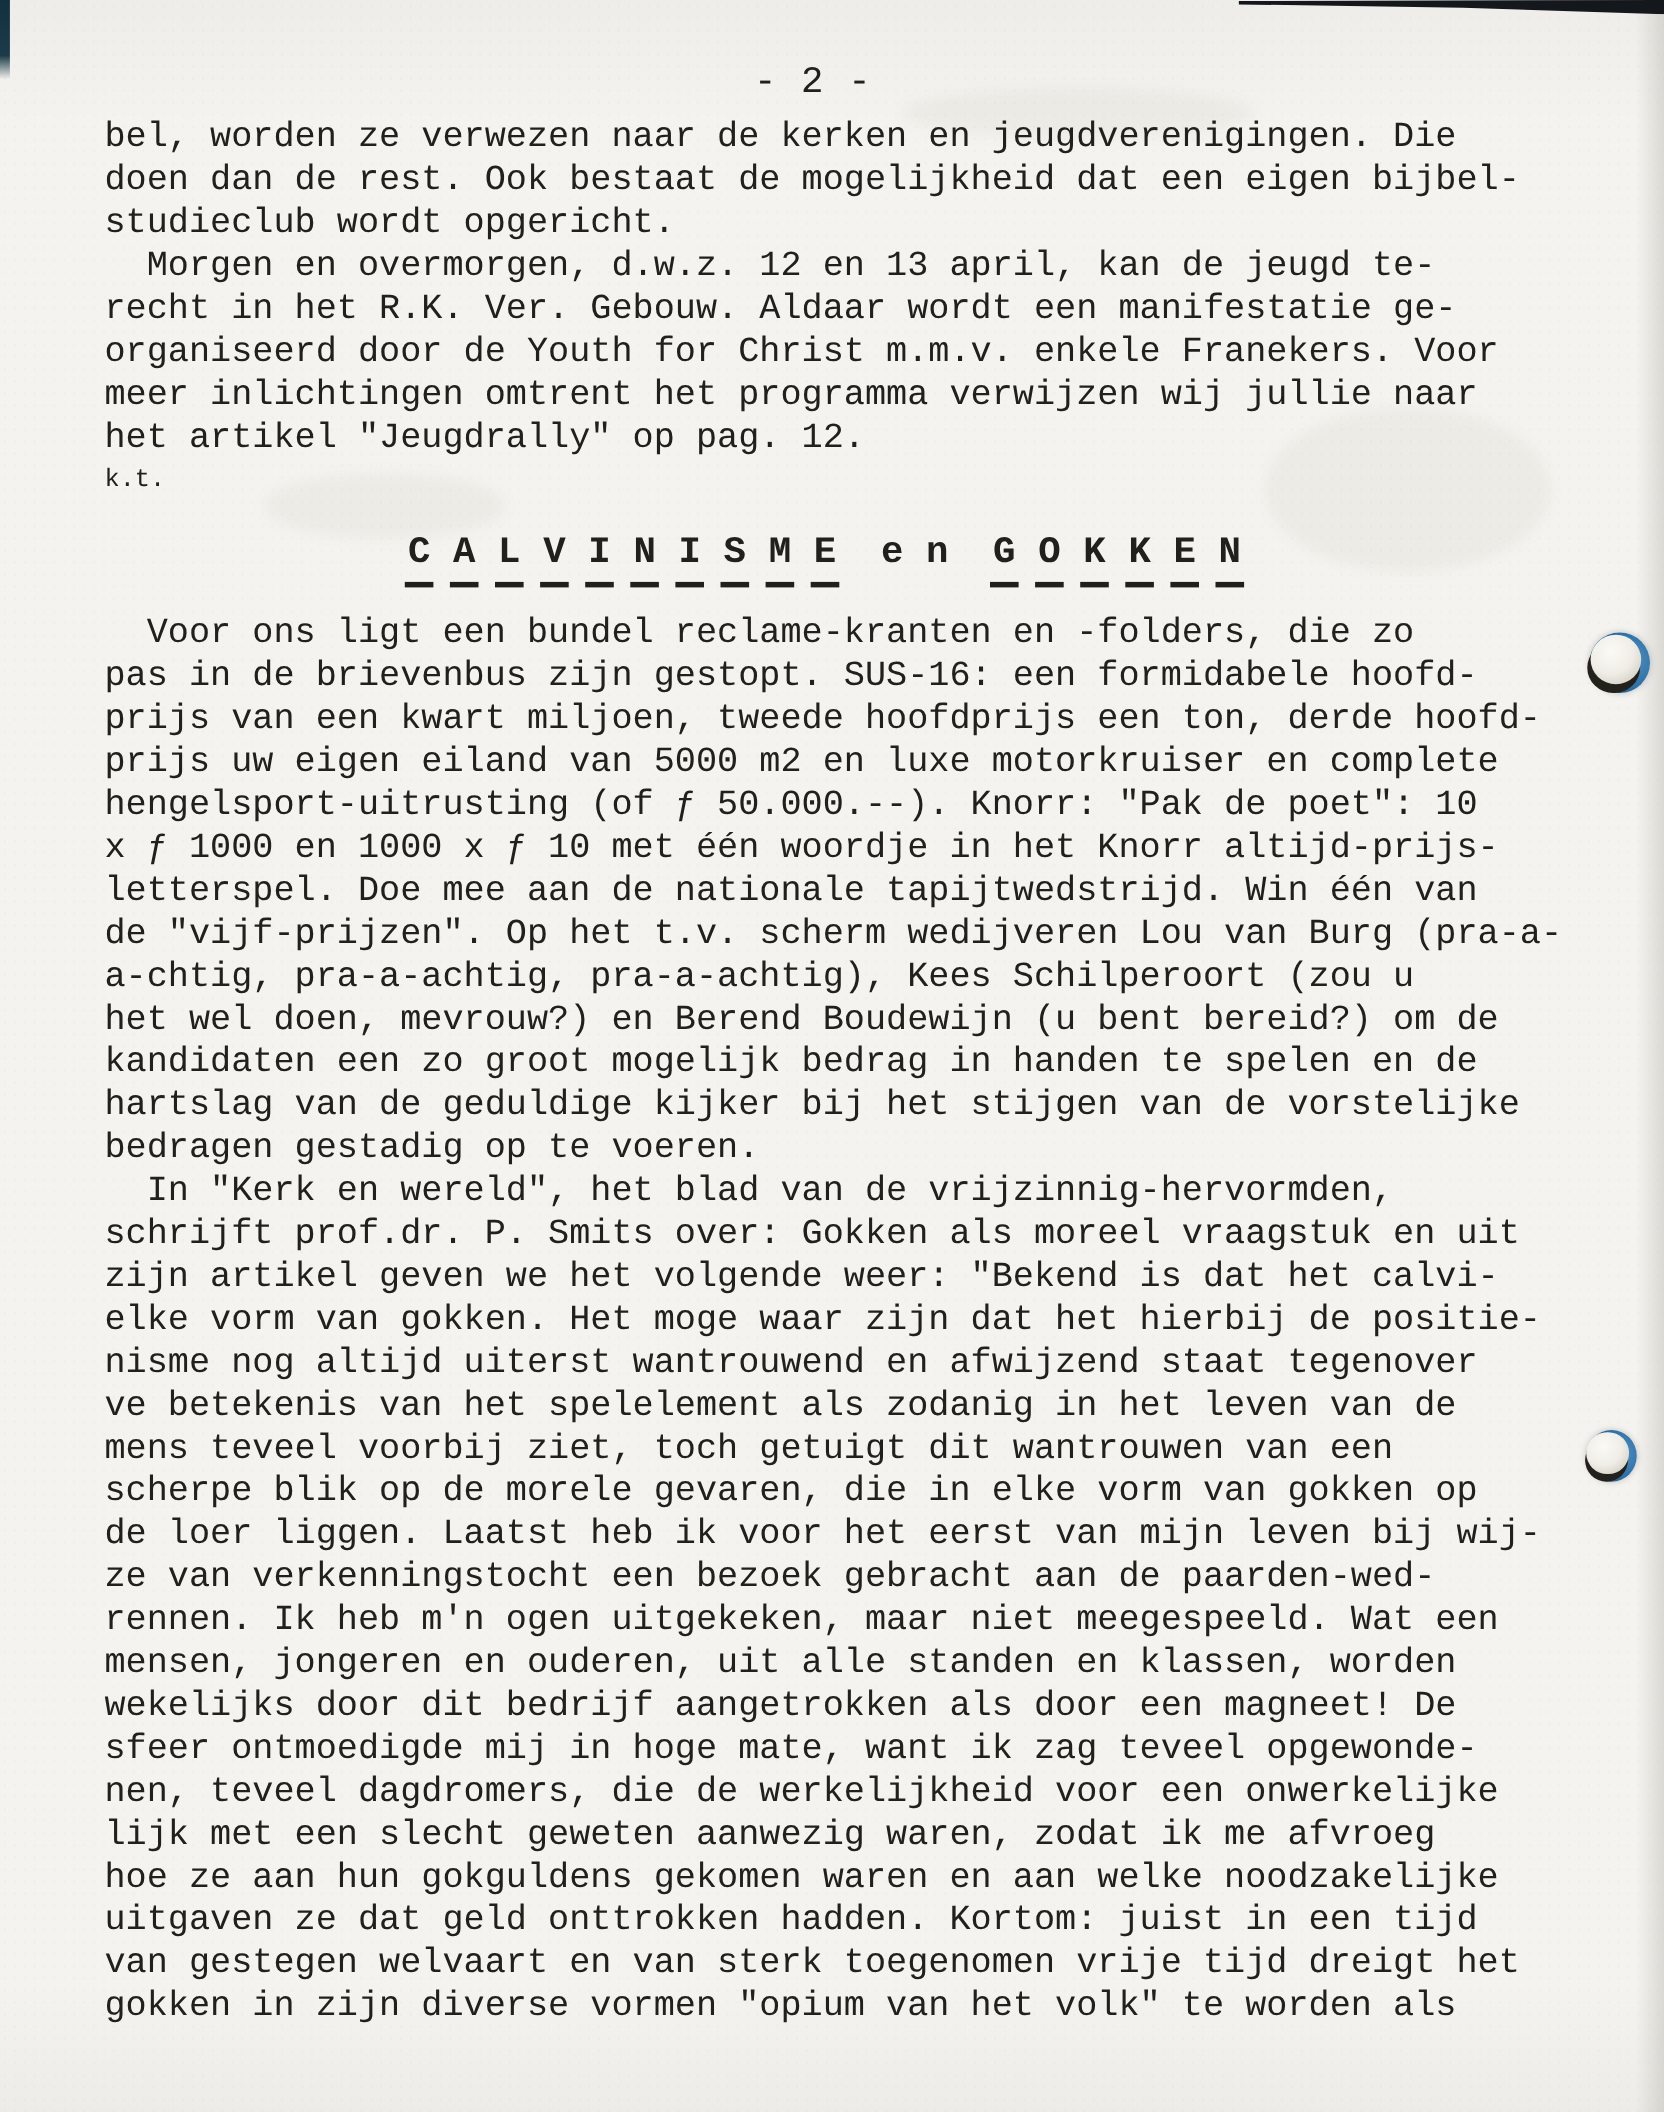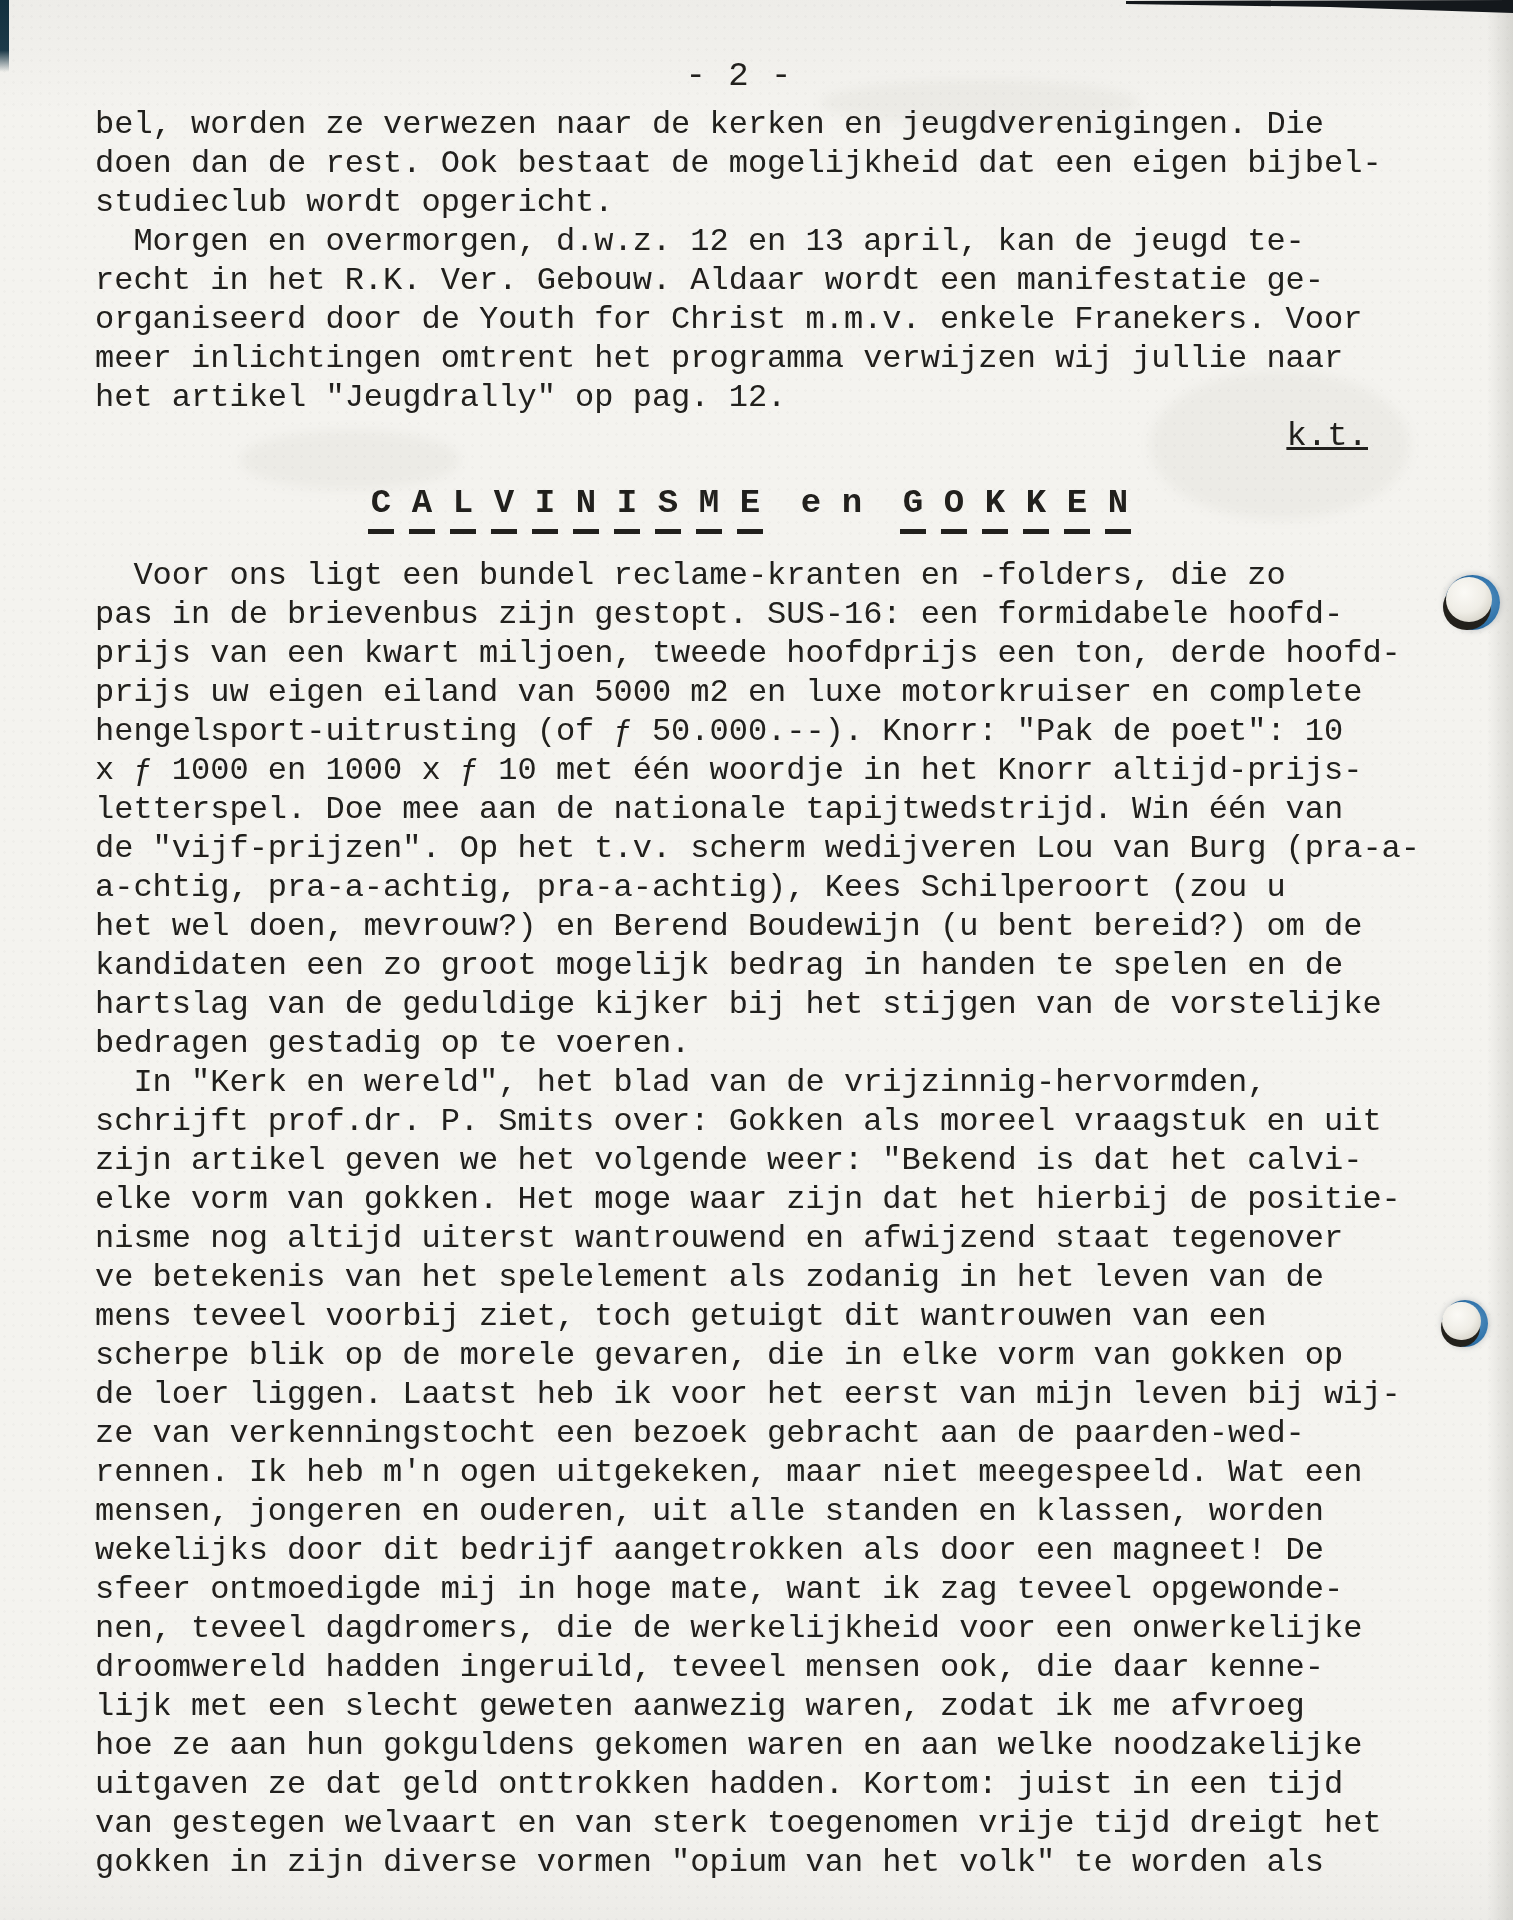--- a/index.html
+++ b/index.html
@@ -41,21 +41,21 @@
   .fastener::after{ 
     content:"";position:absolute;left:1%;top:4%;width:84%;height:82%;
     border-radius:50%;
     background:radial-gradient(circle at 40% 34%, #fbfaf6 0%, #efede6 50%, #d6d3c9 80%, #bab7ab 100%);
   }
   .content{position:absolute;left:95px;top:56px;width:1368px;}
   .page-number{font-size:34px;line-height:40px;text-align:center;transform:translateX(-40px);letter-spacing:1px;}
   .body-block{margin-top:9px;}
   .line{font-size:32px;line-height:39px;white-space:pre;}
   .line .u{text-decoration-thickness:4px;text-underline-offset:8px;}
-  .signature-line{font-size:34px;line-height:39px;text-align:right;padding-right:95px;text-decoration:underline;}
+  .signature-line{font-size:23px;line-height:39px;padding-right:95px;}
   .title-row{margin:28px 0 22px 273px;white-space:nowrap;}
   .title-word{display:inline-block;margin-right:20px;}
   .tl{display:inline-block;width:26px;margin-right:15px;font-size:34px;line-height:39px;font-weight:700;text-align:center;}
   .tl.u-dash{border-bottom:5px solid var(--ink,#21201d);padding-bottom:6px;}
 </style>
 </head>
 <body>
 
 <div class="page" style="--paper: #f4f3ef; --ink: #21201d; --scan-dark: #14181c; --fastener-blue: #2d71a9; --fastener-blue-light: #5590bf; --fastener-blue-dark: #1c4a74; --fastener-shadow: #23211c;">
 
@@ -110,21 +110,20 @@
         <div class="line"><span>ve betekenis van het spelelement als zodanig in het leven van de</span></div>
         <div class="line"><span>mens teveel voorbij ziet, toch getuigt dit wantrouwen van een</span></div>
         <div class="line"><span>scherpe blik op de morele gevaren, die in elke vorm van gokken op</span></div>
         <div class="line"><span>de loer liggen. Laatst heb ik voor het eerst van mijn leven bij wij-</span></div>
         <div class="line"><span>ze van verkenningstocht een bezoek gebracht aan de paarden-wed-</span></div>
         <div class="line"><span>rennen. Ik heb m'n ogen uitgekeken, maar niet meegespeeld. Wat een</span></div>
         <div class="line"><span>mensen, jongeren en ouderen, uit alle standen en klassen, worden</span></div>
         <div class="line"><span>wekelijks door dit </span><span class="u">bedrijf</span><span> aangetrokken als door een magneet! De</span></div>
         <div class="line"><span>sfeer ontmoedigde mij in hoge mate, want ik zag teveel opgewonde-</span></div>
         <div class="line"><span>nen, teveel dagdromers, die de werkelijkheid voor een onwerkelijke</span></div>
-        <div class="line"><span>droomwereld hadden ingeruild, teveel mensen ook, die daar kenne-</span></div>
         <div class="line"><span>lijk met een slecht geweten aanwezig waren, zodat ik me afvroeg</span></div>
         <div class="line"><span>hoe ze aan hun gokguldens gekomen waren en aan welke </span><span class="u">noodzakelijke</span></div>
         <div class="line"><span>uitgaven ze dat geld onttrokken hadden. Kortom: juist in een tijd</span></div>
         <div class="line"><span>van gestegen welvaart en van sterk toegenomen vrije tijd dreigt het</span></div>
         <div class="line"><span>gokken in zijn diverse vormen "opium van het volk" te worden als</span></div>
       </div>
   </div>
 </div>
 
 </body></html>

